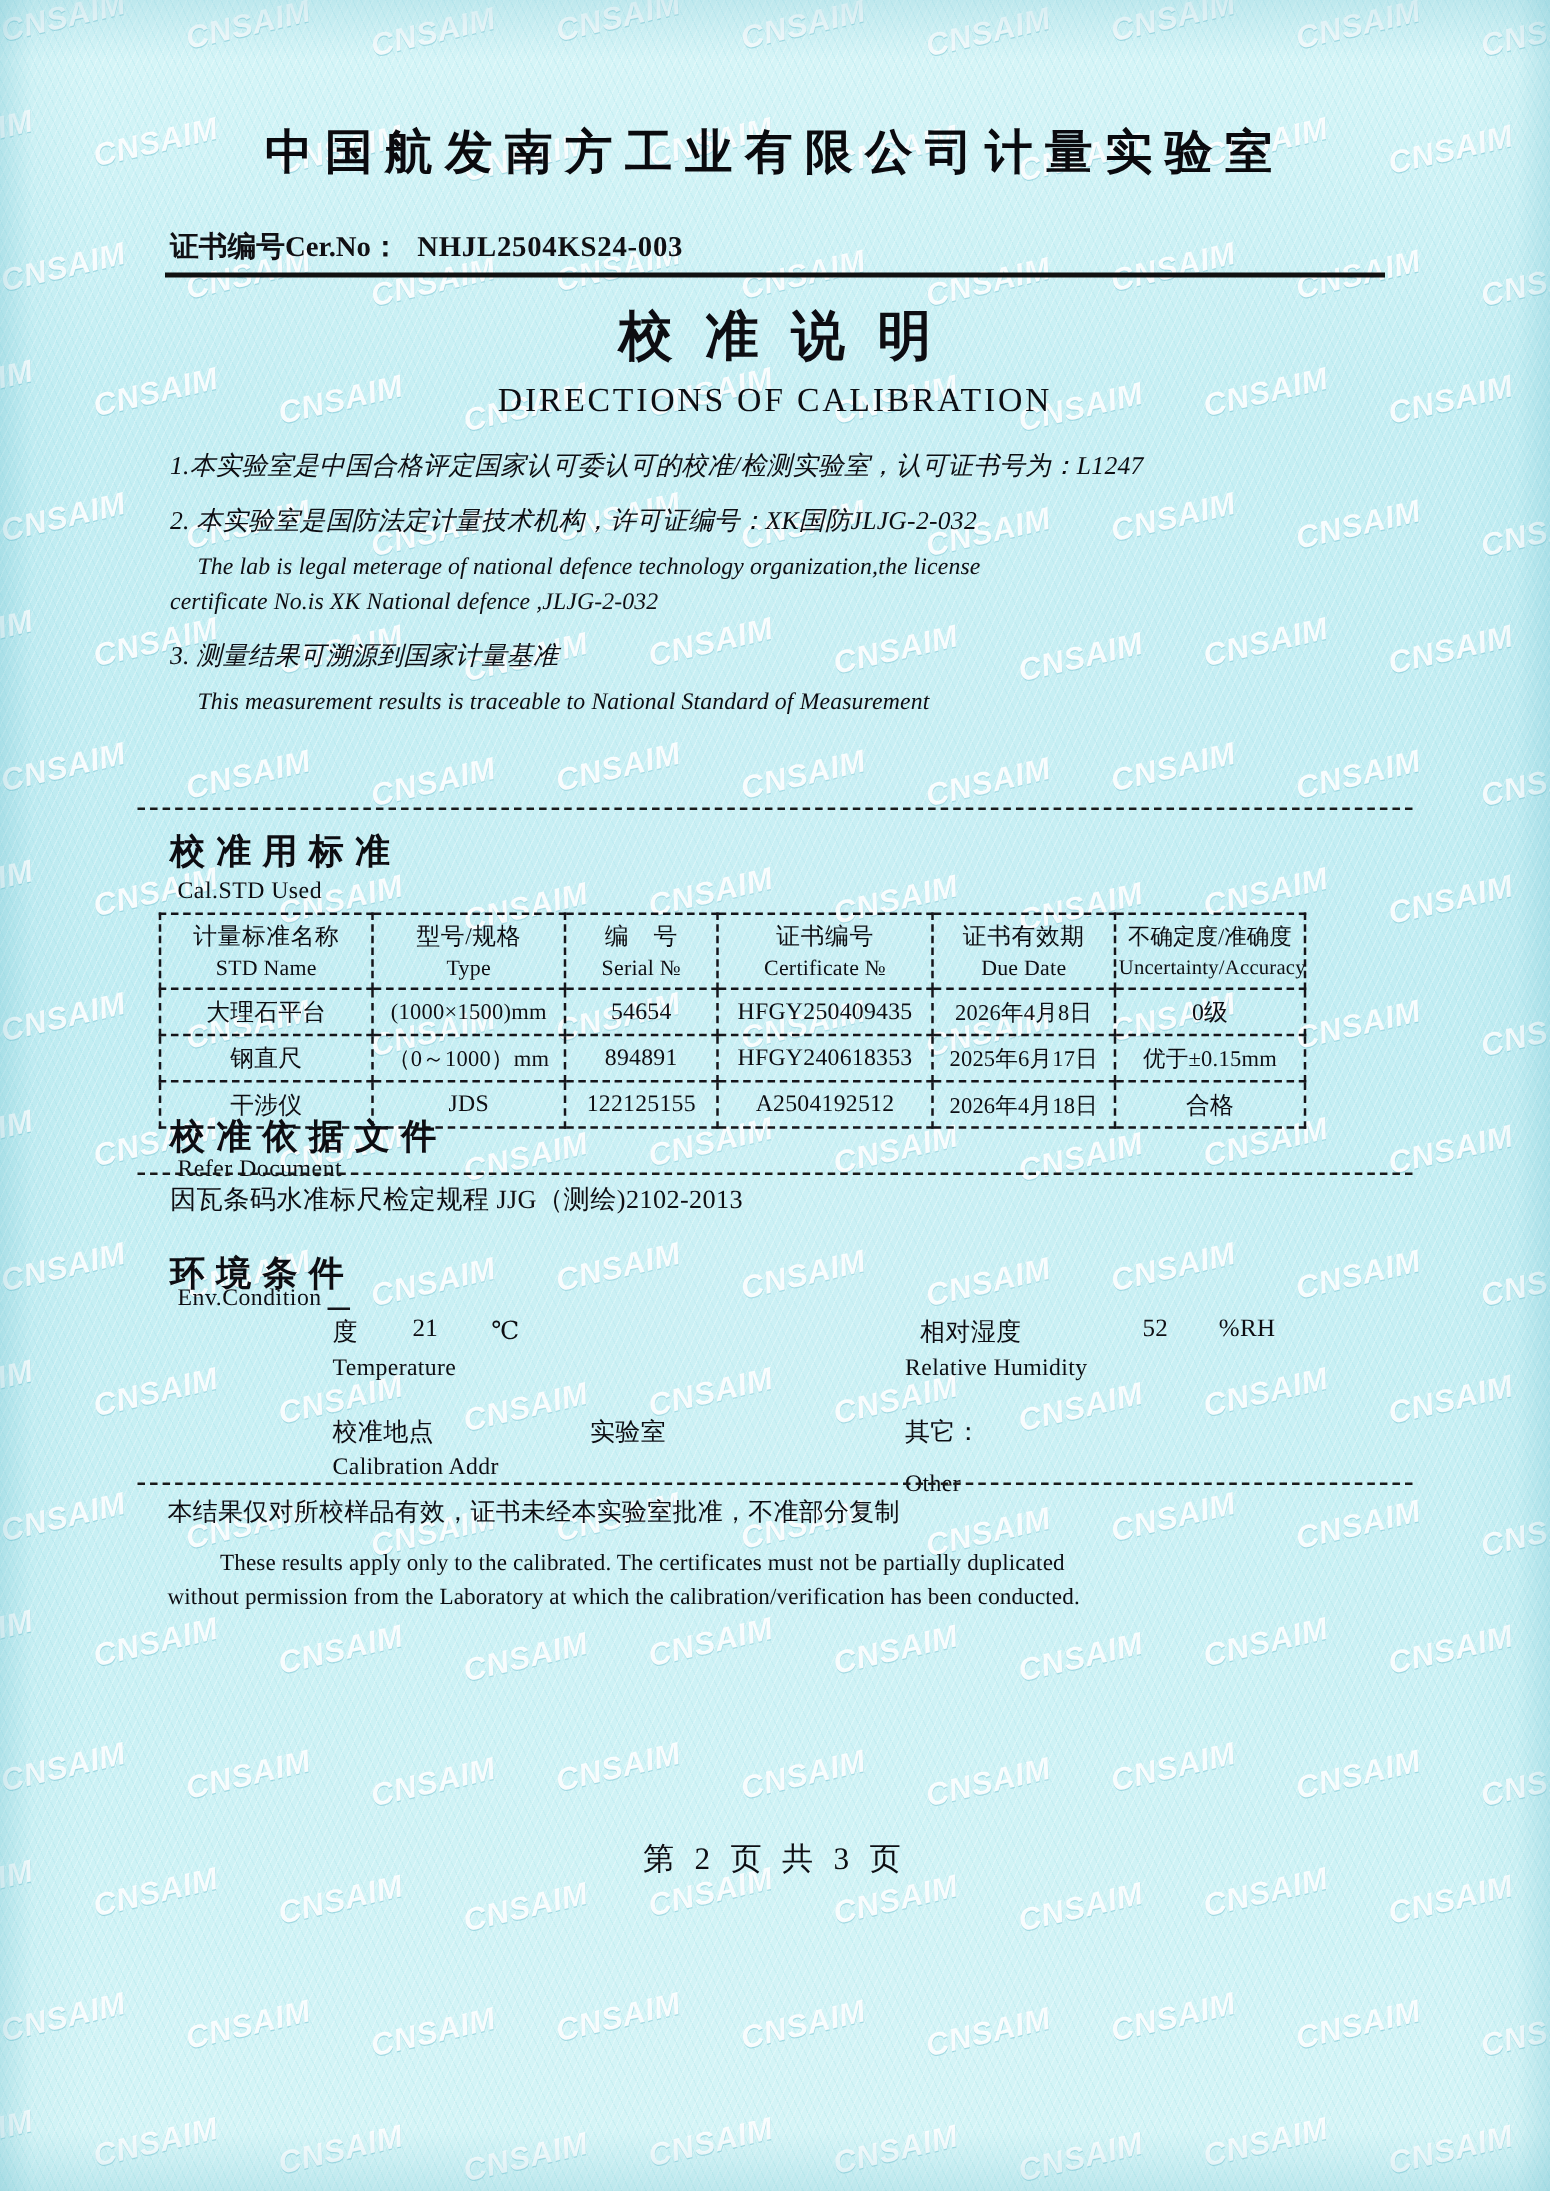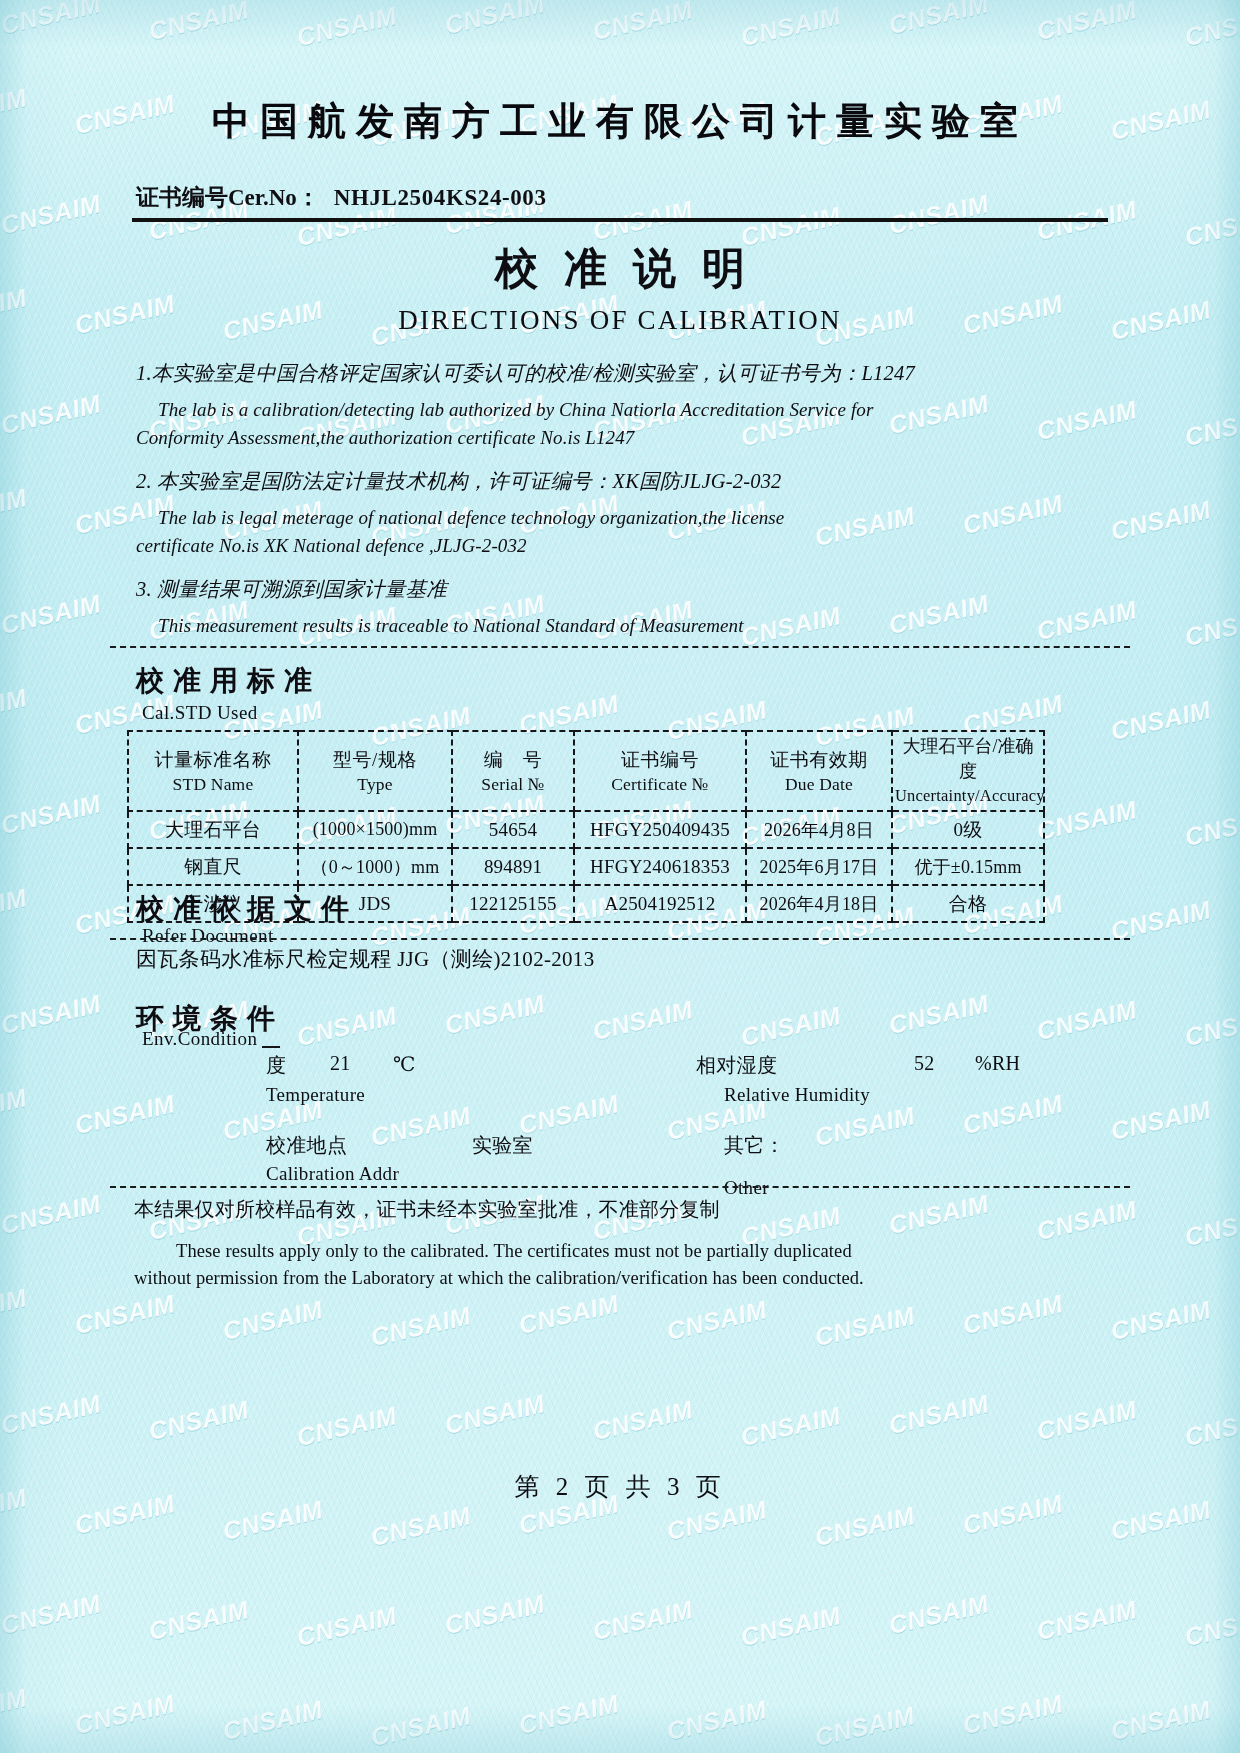--- a/index.html
+++ b/index.html
@@ -457,24 +457,20 @@
     <span class="cn">证书编号Cer.No：</span><span class="num">NHJL2504KS24-003</span>
   </div>
 
   <div class="rule-thick"></div>
 
   <div class="doc-title-cn">校准说明</div>
   <div class="doc-title-en">DIRECTIONS OF CALIBRATION</div>
 
   <div class="clauses">
     <div class="cl-cn">1.本实验室是中国合格评定国家认可委认可的校准/检测实验室，认可证书号为：L1247</div>
-    <div class="cl-en">
-      <span class="indent">The lab is a calibration/detecting lab authorized by China Natiorla Accreditation Service for</span><br>
-      <span>Conformity Assessment,the authorization certificate No.is L1247</span>
-    </div>
 
     <div class="cl-cn">2. 本实验室是国防法定计量技术机构，许可证编号：XK国防JLJG-2-032</div>
     <div class="cl-en">
       <span class="indent">The lab is legal meterage of national defence technology organization,the license</span><br>
       <span>certificate No.is XK National defence ,JLJG-2-032</span>
     </div>
 
     <div class="cl-cn">3. 测量结果可溯源到国家计量基准</div>
     <div class="cl-en">
       <span class="indent">This  measurement  results  is traceable to National Standard of  Measurement</span>
@@ -511,21 +507,21 @@
         </th>
         <th>
           <span class="th-cn">证书编号</span>
           <span class="th-en">Certificate №</span>
         </th>
         <th>
           <span class="th-cn">证书有效期</span>
           <span class="th-en">Due Date</span>
         </th>
         <th>
-          <span class="th-cn" style="font-size:18px;letter-spacing:0px;">大理石平台/准确度</span>
+          <span class="th-cn" style="font-size:18px;letter-spacing:0px;">不确定度/准确度</span>
           <span class="th-en" style="font-size:16.5px;">Uncertainty/Accuracy</span>
         </th>
       </tr>
     </thead>
     <tbody>
       <tr>
         <td>大理石平台</td>
         <td style="font-size:18px;">(1000×1500)mm</td>
         <td>54654</td>
         <td>HFGY250409435</td>
@@ -559,21 +555,21 @@
   <div class="sec-cn" style="top:1000px;">环境条件</div>
   <div class="sec-en" style="top:1028px;">Env.Condition</div>
 
   <div class="small-dash" style="left:262px;top:1046px;"></div>
 
   <div class="env-row" style="left:266px;top:1052px;">度</div>
   <div class="env-row" style="left:330px;top:1052px;">21</div>
   <div class="env-row" style="left:393px;top:1052px;">℃</div>
   <div class="env-en" style="left:266px;top:1084px;">Temperature</div>
 
-  <div class="env-row" style="left:696px;top:1052px;font-family:Liberation Serif, serif;">相对湿度</div>
+  <div class="env-row" style="left:736px;top:1052px;font-family:Liberation Serif, serif;">相对湿度</div>
   <div class="env-row" style="left:914px;top:1052px;">52</div>
   <div class="env-row" style="left:975px;top:1052px;">%RH</div>
   <div class="env-en" style="left:724px;top:1084px;">Relative Humidity</div>
 
   <div class="env-row" style="left:266px;top:1132px;">校准地点</div>
   <div class="env-row" style="left:472px;top:1132px;">实验室</div>
   <div class="env-en" style="left:266px;top:1163px;">Calibration Addr</div>
 
   <div class="env-row" style="left:724px;top:1132px;">其它：</div>
   <div class="env-row" style="left:800px;top:1132px;"></div>

